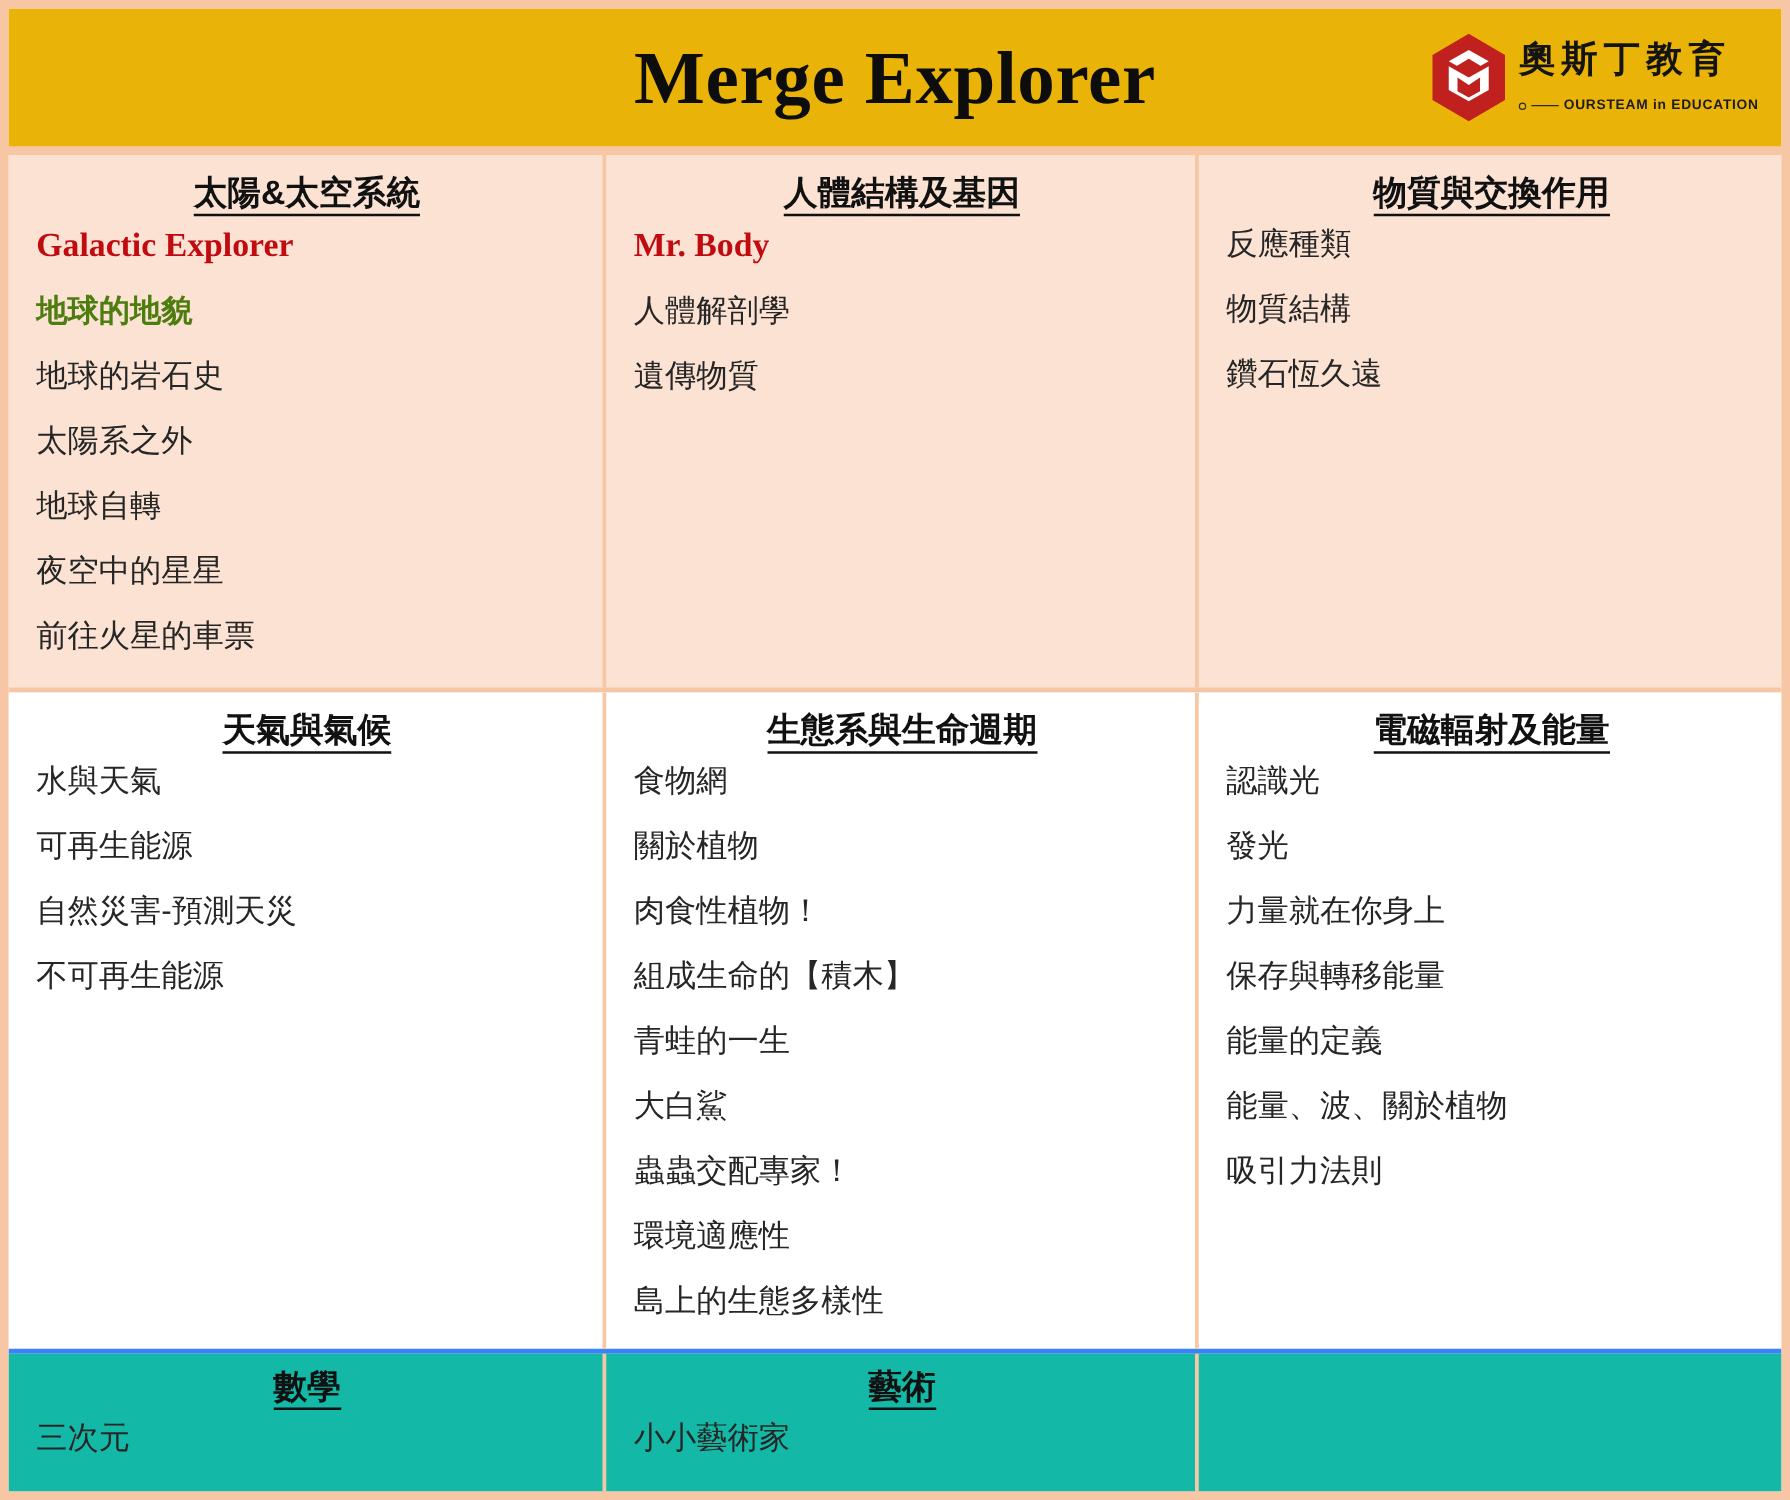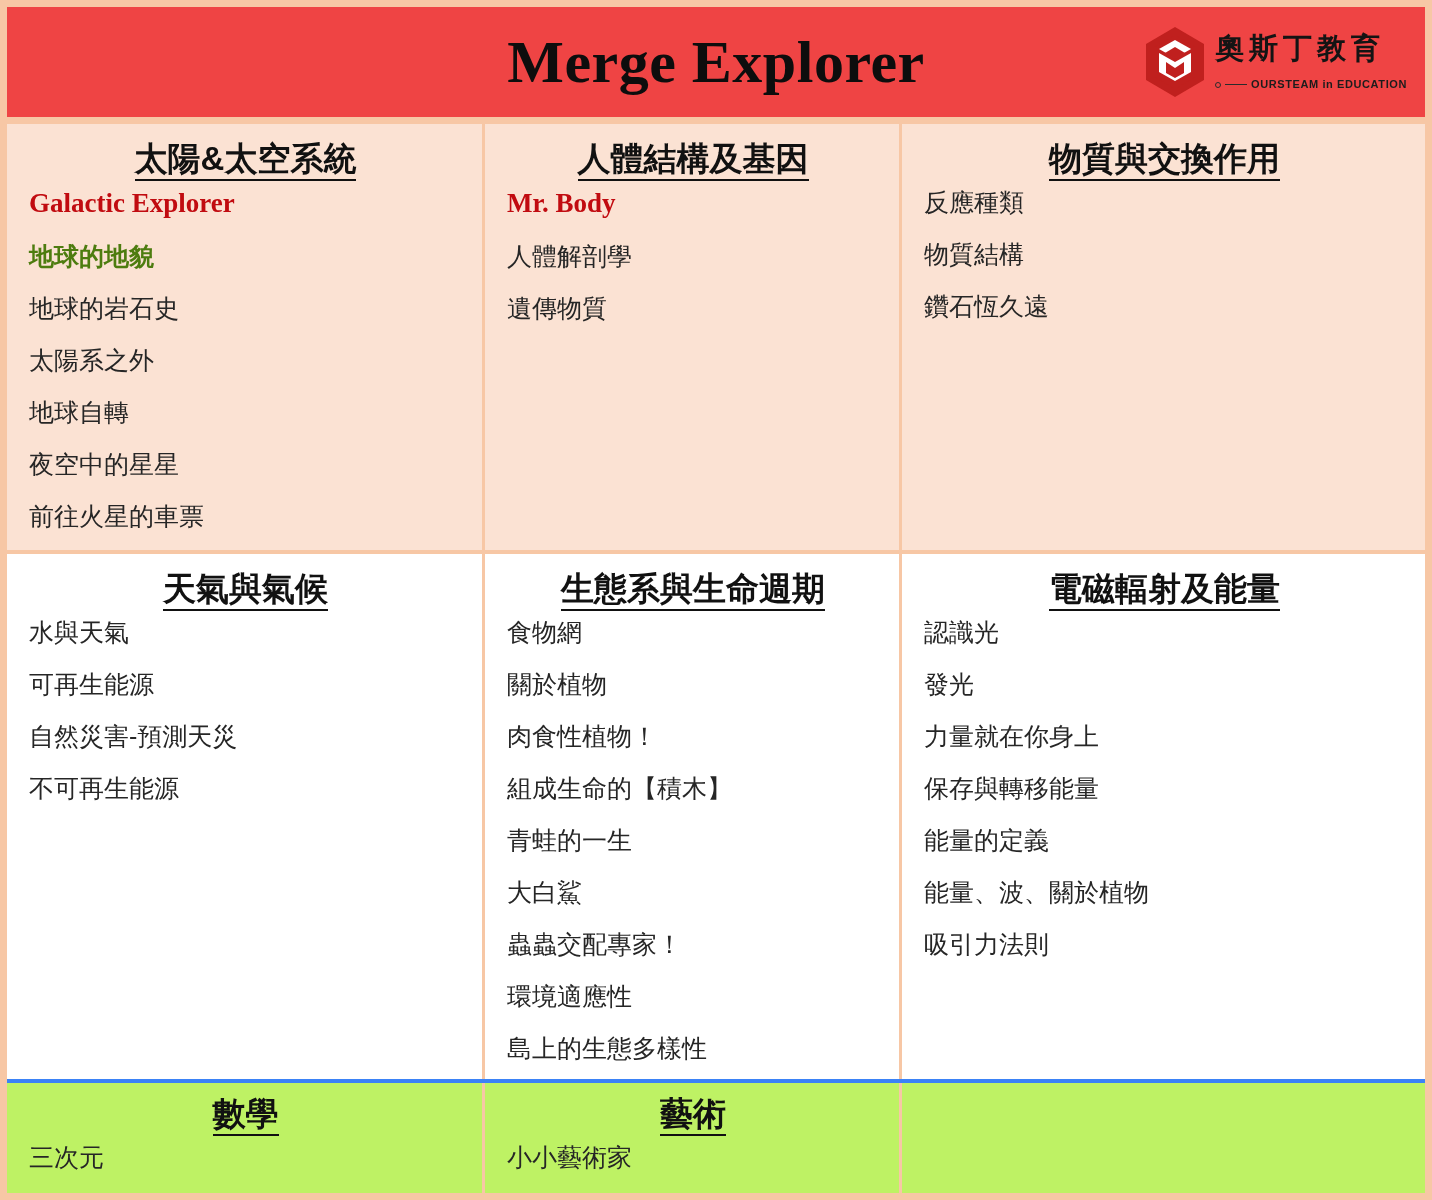--- a/index.html
+++ b/index.html
@@ -21,21 +21,21 @@
     height: 1200px;
     box-sizing: border-box;
     border: 7px solid #F7C7A5;
     background: #ffffff;
   }
 
   
   .header {
     position: relative;
     height: 117px;
-    background: #ef4444;
+    background: #eab308;
     border-bottom: 7px solid #F7C7A5;
     box-sizing: border-box;
     display: flex;
     align-items: center;
     justify-content: center;
   }
   .header-title {
     font-family: "Liberation Serif", "DejaVu Serif", serif;
     font-weight: bold;
     font-size: 60px;
@@ -111,42 +111,42 @@
     flex-direction: column;
     height: calc(1200px - 14px - 117px);
   }
   .row {
     display: flex;
     width: 100%;
     box-sizing: border-box;
   }
   .row-top    { height: 430px;  background: #FBE2D3; }
   .row-mid    { height: 529px;  background: #ffffff; }
-  .row-bottom { height: 110px;  background: #bef264; }
+  .row-bottom { height: 110px;  background: #14b8a6; }
 
   .row-top    { border-bottom: 4px solid #F7C7A5; }
   .row-mid    { border-bottom: 4px solid #3b82f6; }
 
   .cell {
     box-sizing: border-box;
     padding: 14px 20px 0 22px;
     overflow: hidden;
     position: relative;
   }
   .cell-1 { width: 478px; border-right: 3px solid #F7C7A5; }
-  .cell-2 { width: 417px; border-right: 3px solid #F7C7A5; }
+  .cell-2 { width: 474px; border-right: 3px solid #F7C7A5; }
   .cell-3 { flex: 1 1 auto; }
 
   .row-bottom .cell { padding-top: 10px; }
 
   .cell-title {
     text-align: center;
     font-family: "Liberation Sans", "DejaVu Sans", sans-serif;
     font-weight: bold;
-    font-size: 33px;
+    font-size: 27px;
     line-height: 1.25;
     color: #111111;
     margin: 0 0 11px 0;
   }
   .cell-title span {
     border-bottom: 2.5px solid #111111;
     padding-bottom: 2px;
   }
 
   .item-list {

